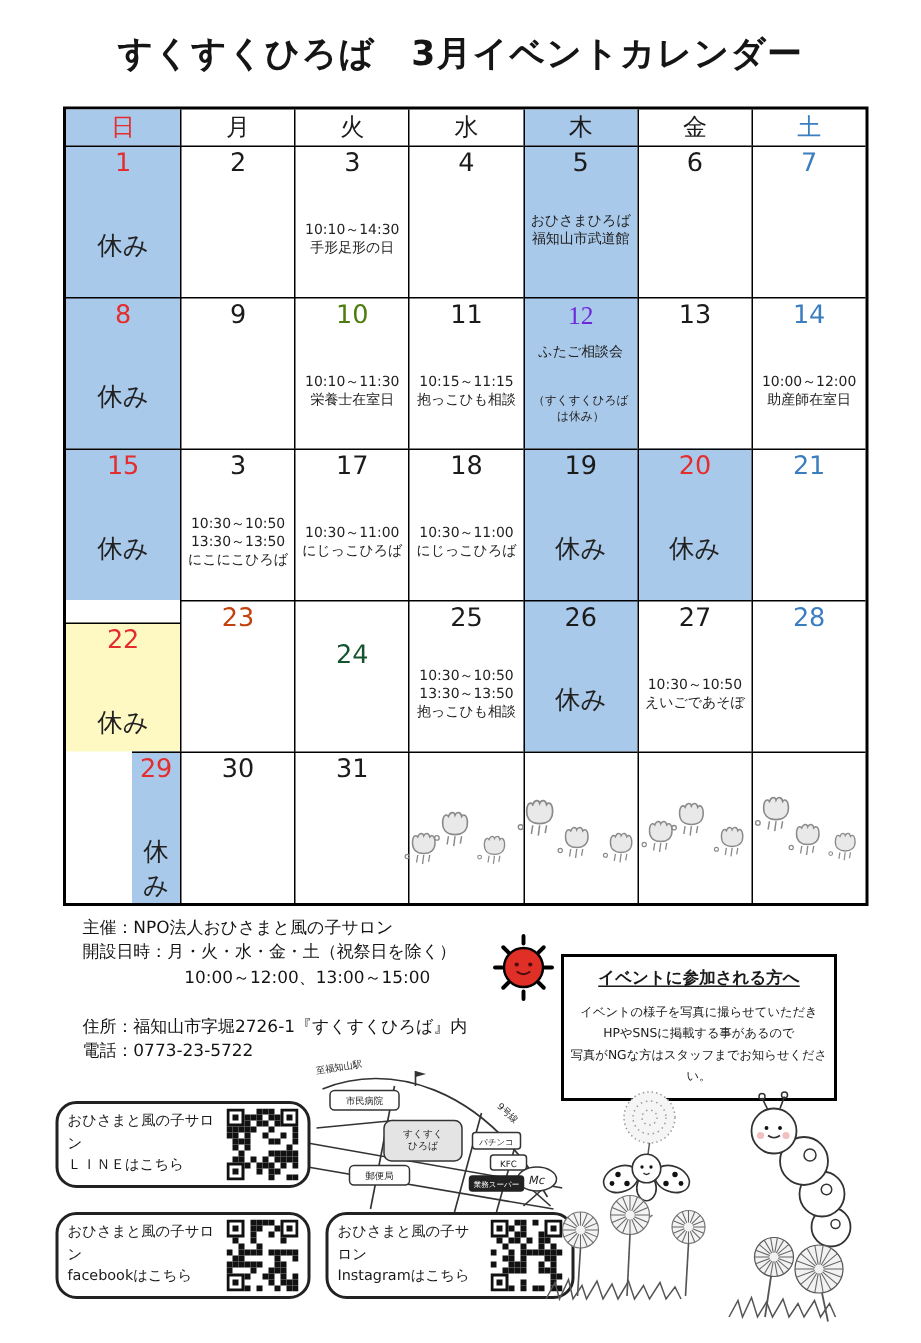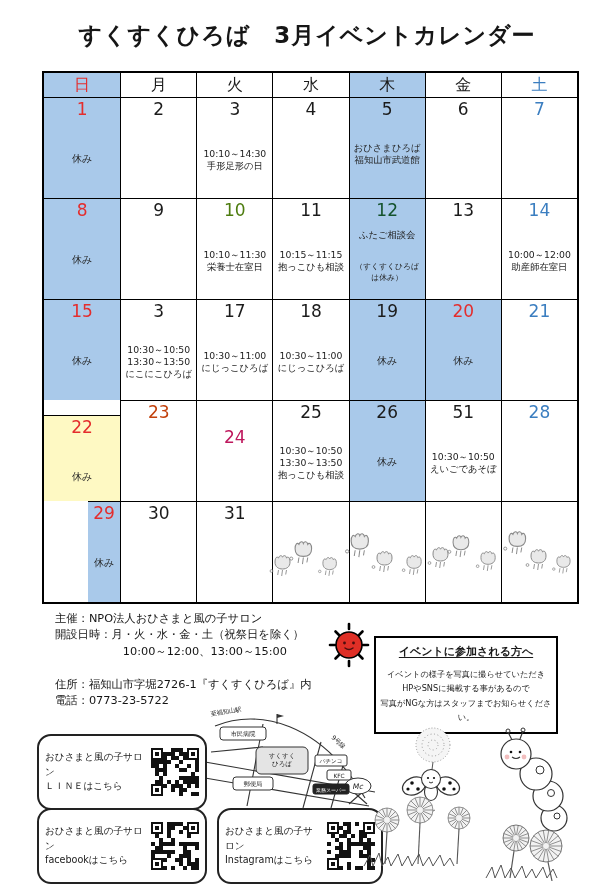--- a/index.html
+++ b/index.html
@@ -9,32 +9,32 @@
          font-size:23px;font-weight:600;letter-spacing:1px;color:#151515;}
   
   .cal{position:absolute;left:42px;top:71px;width:533px;border:2px solid #000;
        display:grid;grid-template-columns:repeat(7,1fr);grid-template-rows:24px repeat(5,101px);
        background:#fff;box-sizing:content-box;}
   .hcell,.dcell{border-left:1px solid #000;position:relative;box-sizing:border-box;}
   .hcell:nth-child(7n+1),.dcell:nth-child(7n+1){border-left:none;}
   .dcell{border-top:1px solid #000;}
   .hcell{display:flex;align-items:center;justify-content:center;font-size:16px;}
   .num{text-align:center;font-size:17px;line-height:1.25;margin-top:1px;}
-  .rest{position:absolute;top:54px;left:0;width:100%;text-align:center;font-size:10px;color:#222;}
+  .rest{position:absolute;top:54px;left:0;width:100%;text-align:center;font-size:17px;color:#222;}
   .ev{position:absolute;left:0;width:100%;text-align:center;font-size:9.3px;line-height:1.3;color:#222;}
   .note{position:absolute;left:0;width:100%;text-align:center;font-size:7.8px;line-height:1.35;color:#222;}
   
   .info{position:absolute;left:55px;top:611px;font-size:11.3px;line-height:1.45;
         white-space:pre-line;color:#141414;}
   .notice{position:absolute;left:374px;top:636px;width:184px;border:2px solid #000;
           background:#fff;padding:6px 3px 8px;box-sizing:border-box;}
   .notice-title{text-align:center;font-size:11px;font-weight:600;text-decoration:underline;
                 text-underline-offset:2px;margin-bottom:8px;}
   .notice-body{text-align:center;font-size:8.2px;line-height:1.75;white-space:pre-line;}
-  .qrbox{position:absolute;height:76px;border:2px solid #222;border-radius:14px;background:#fff;
+  .qrbox{position:absolute;height:58px;border:2px solid #222;border-radius:14px;background:#fff;
          display:flex;align-items:center;gap:5px;padding:3px 6px;box-sizing:border-box;}
   .qr-label{font-size:9.6px;line-height:1.55;white-space:pre-line;}
   .qr-canvas{width:48px;height:48px;flex:none;}
   .abs{position:absolute;}
   svg text{font-family:"DejaVu Sans","Liberation Sans",sans-serif;}
 </style>
 </head>
 <body>
 
 <div class="page">
@@ -94,21 +94,21 @@
         </div>
       </div>
       <div class="dcell">
         <div class="num" style="color: rgb(27, 27, 27);">11</div>
         <div class="ev" style="top: 50px;">
           <div>10:15～11:15</div>
           <div>抱っこひも相談</div>
         </div>
       </div>
       <div class="dcell" style="background: rgb(169, 201, 234);">
-        <div class="num" style="color: #14532d;">12</div>
+        <div class="num" style="color: #6d28d9; font-family: Liberation Serif, serif;">12</div>
         <div class="ev" style="top: 30px;">
           <div>ふたご相談会</div>
         </div>
         <div class="note" style="top: 63px;">
           <div>（すくすくひろば</div>
           <div>は休み）</div>
         </div>
       </div>
       <div class="dcell">
         <div class="num" style="color: rgb(27, 27, 27);">13</div>
@@ -158,36 +158,36 @@
         <div class="num" style="color: rgb(59, 126, 192);">21</div>
       </div>
       <div class="dcell" style="background: #fef9c3; margin-top: 15px;">
         <div class="num" style="color: rgb(228, 45, 45);">22</div>
         <div class="rest">休み</div>
       </div>
       <div class="dcell">
         <div class="num" style="color: #c2410c;">23</div>
       </div>
       <div class="dcell">
-        <div class="num" style="color: #be185d; margin-top: 26px;">24</div>
+        <div class="num" style="color: #14532d; margin-top: 26px;">24</div>
       </div>
       <div class="dcell">
         <div class="num" style="color: rgb(27, 27, 27);">25</div>
         <div class="ev" style="top: 44px;">
           <div>10:30～10:50</div>
           <div>13:30～13:50</div>
           <div>抱っこひも相談</div>
         </div>
       </div>
       <div class="dcell" style="background: rgb(169, 201, 234);">
         <div class="num" style="color: rgb(27, 27, 27);">26</div>
         <div class="rest">休み</div>
       </div>
       <div class="dcell">
-        <div class="num" style="color: rgb(27, 27, 27);">51</div>
+        <div class="num" style="color: rgb(27, 27, 27);">27</div>
         <div class="ev" style="top: 50px;">
           <div>10:30～10:50</div>
           <div>えいごであそぼ</div>
         </div>
       </div>
       <div class="dcell">
         <div class="num" style="color: rgb(59, 126, 192);">28</div>
       </div>
       <div class="dcell" style="background: rgb(169, 201, 234); margin-left: 44px;">
         <div class="num" style="color: rgb(228, 45, 45);">29</div>

